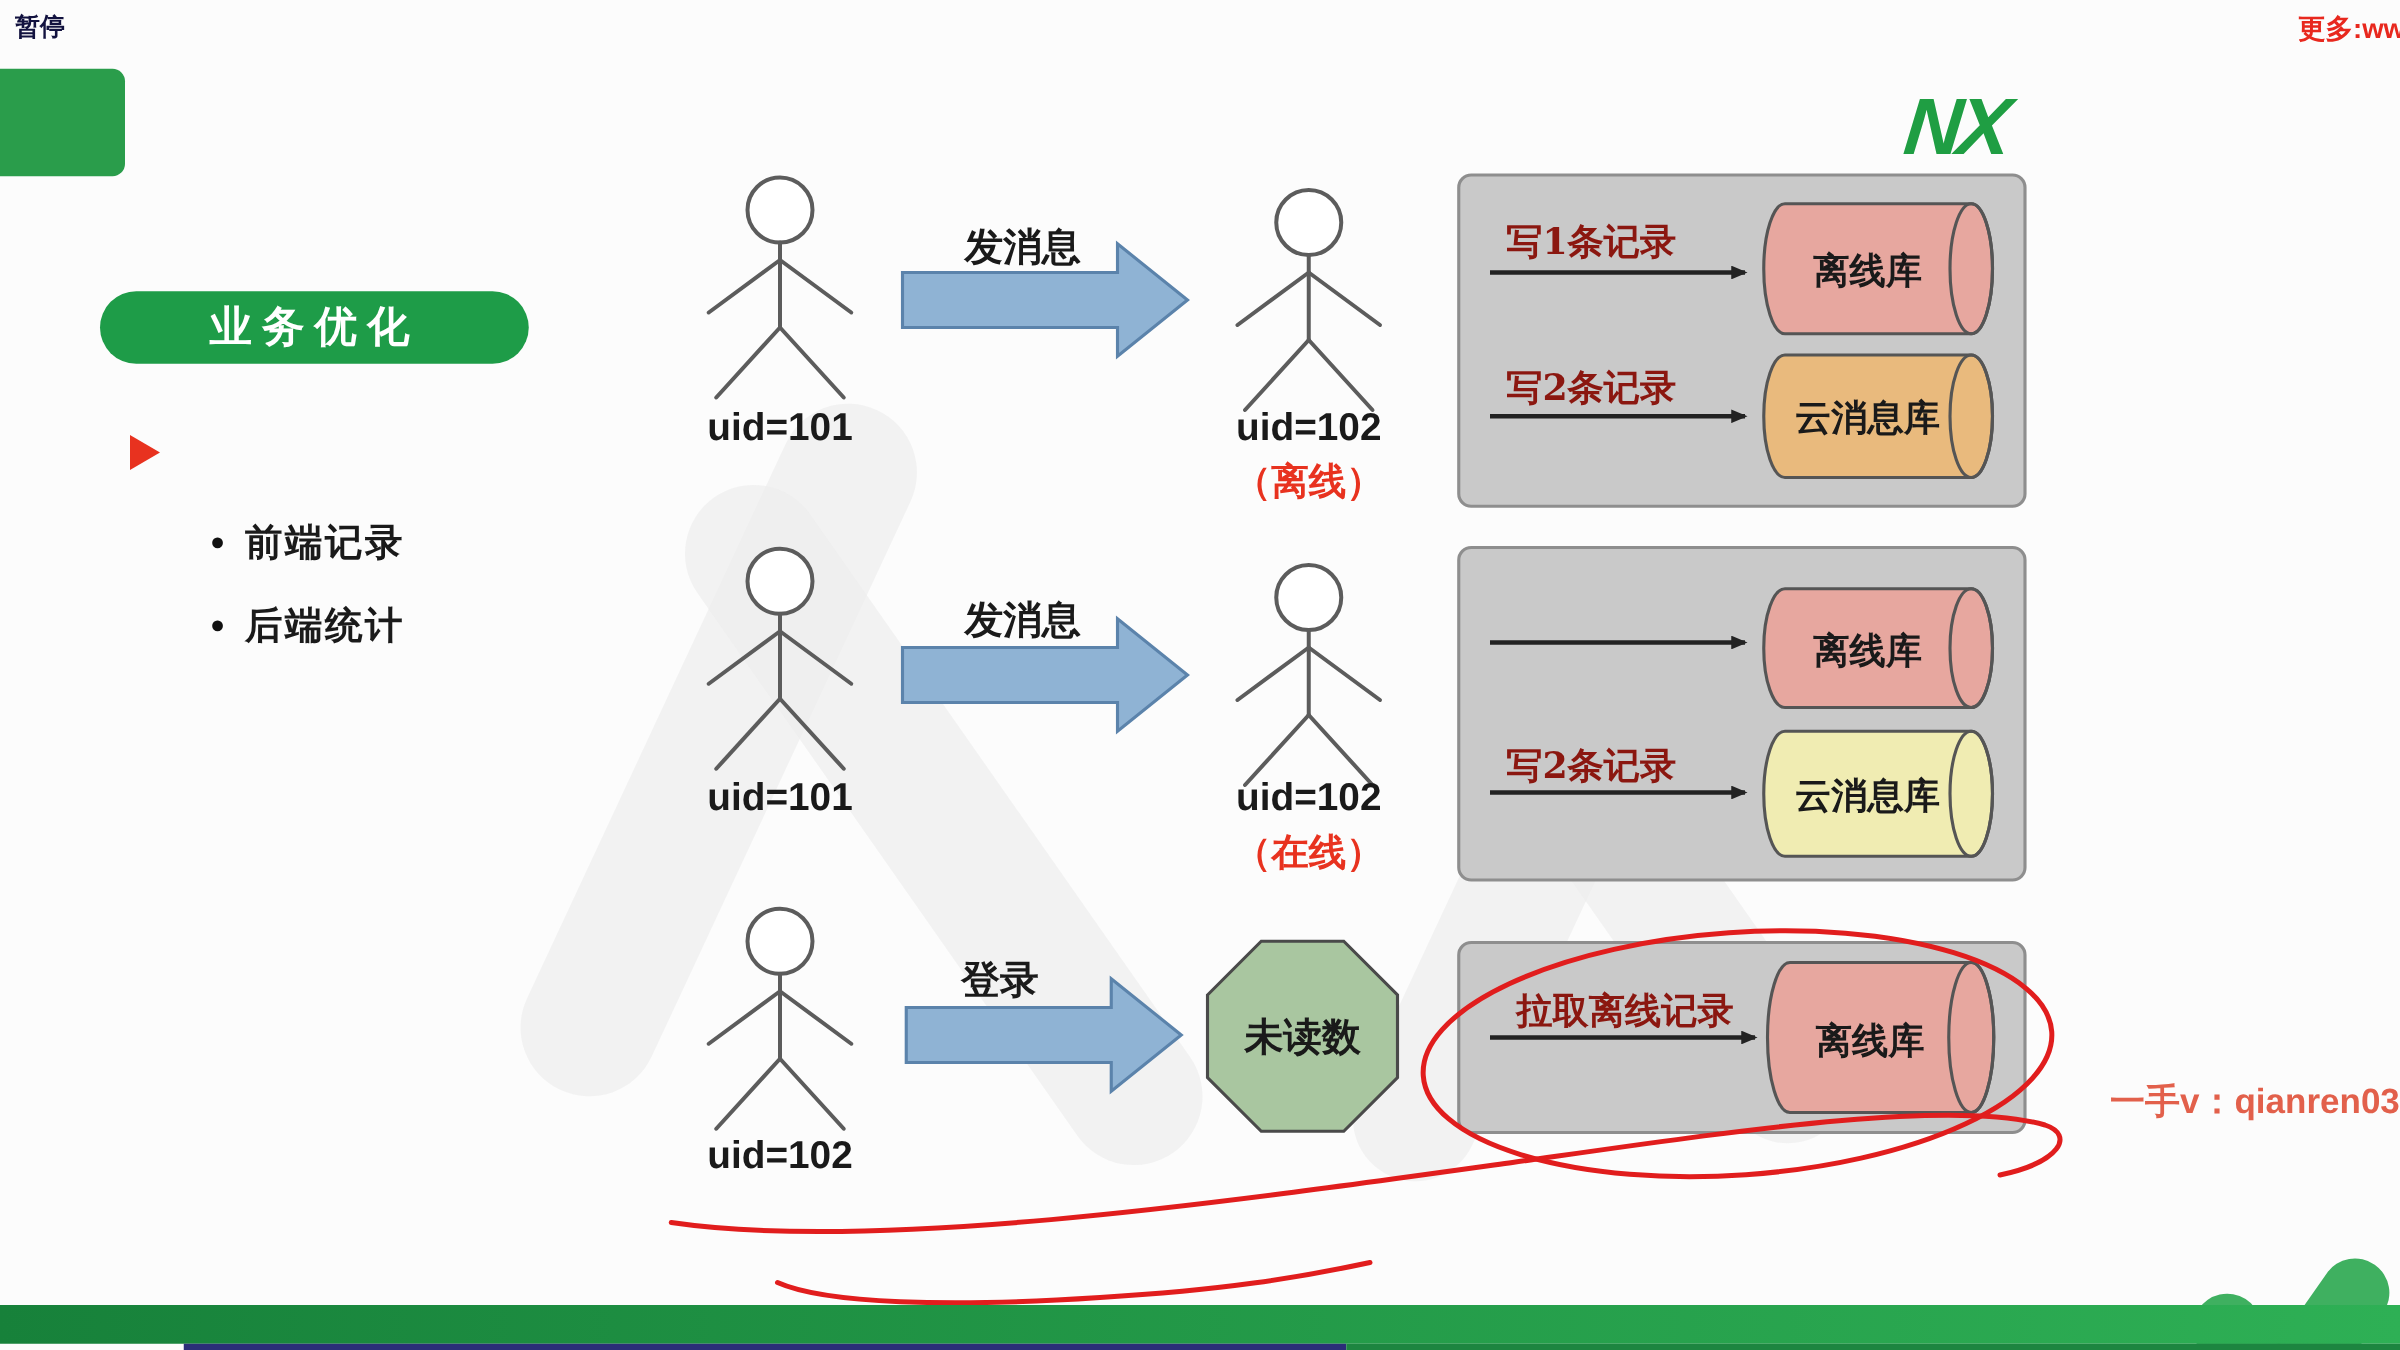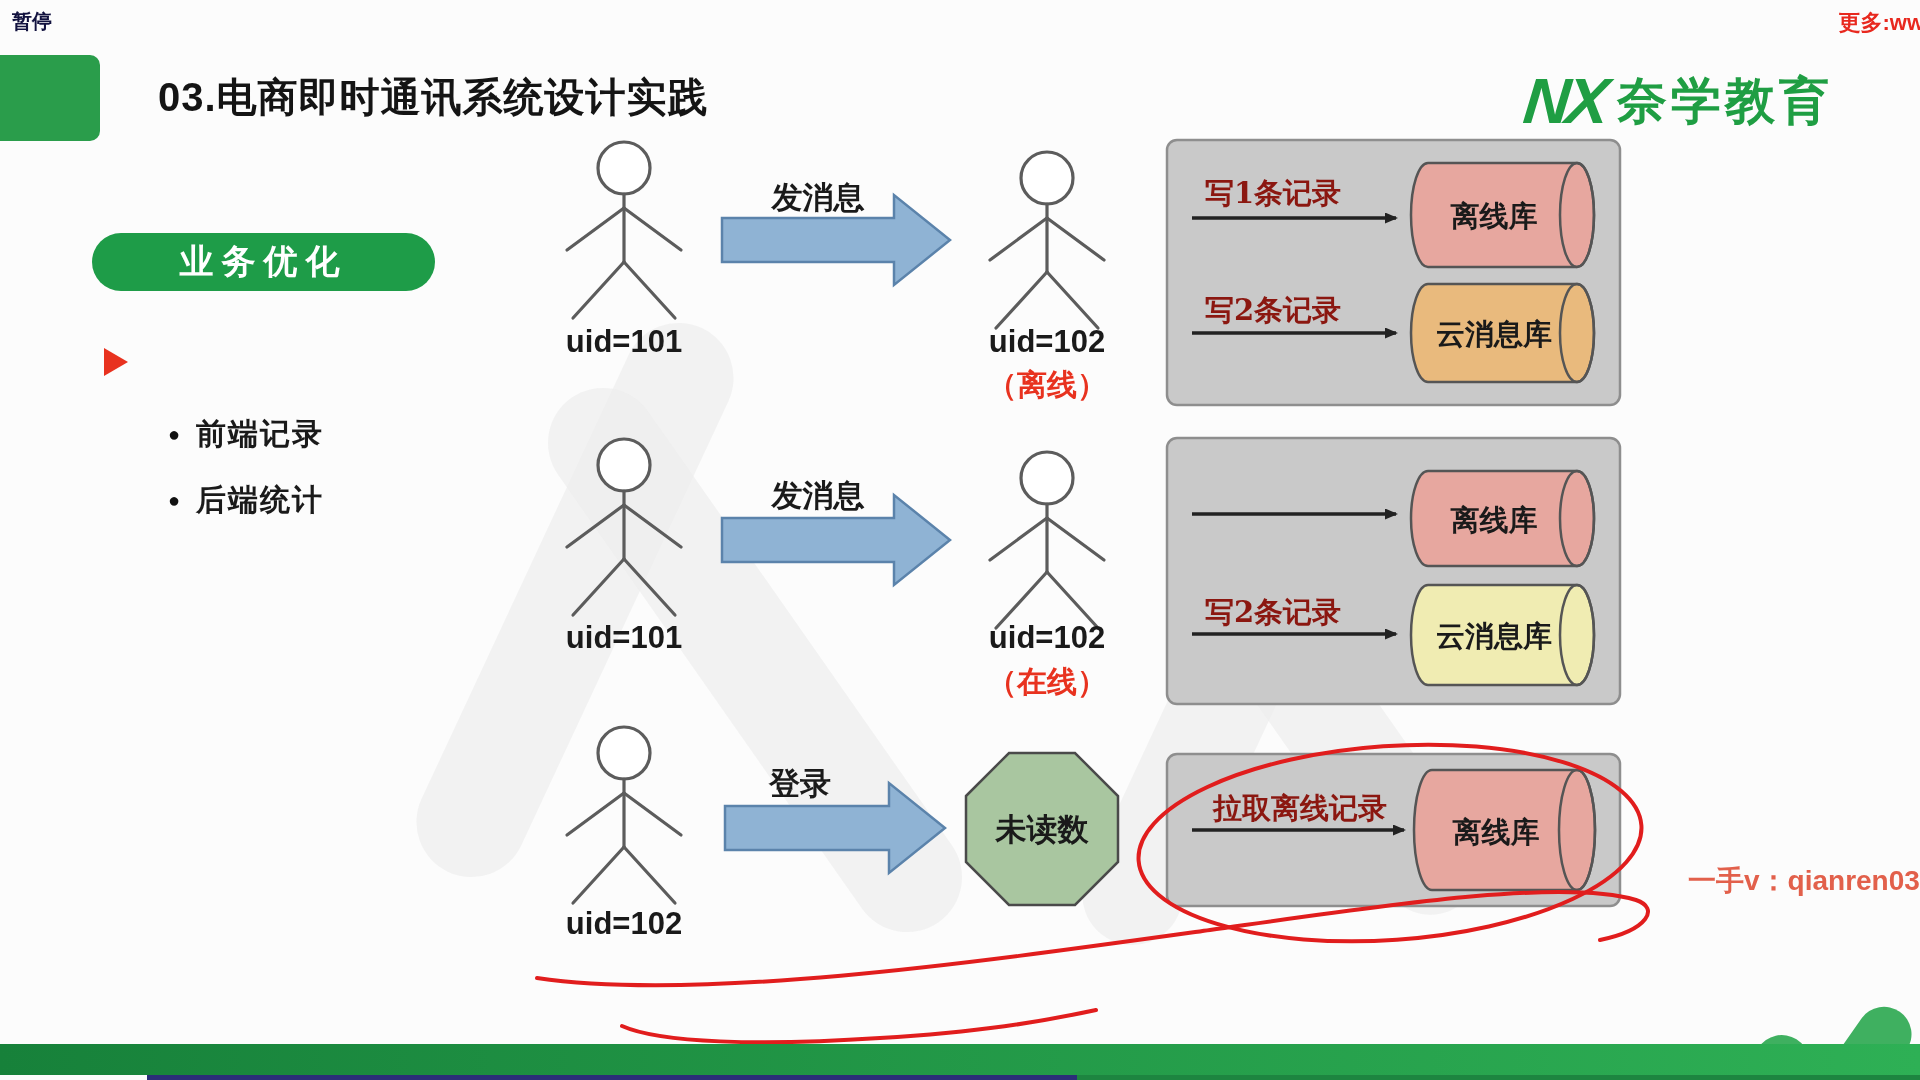--- a/index.html
+++ b/index.html
@@ -9,21 +9,21 @@
   
   .wm{position:absolute;background:#ececec;opacity:.65;border-radius:60px;z-index:1;}
   .wm-green{position:absolute;background:#2aa74f;opacity:.9;border-radius:30px;z-index:1;}
   
   .green-bar{left:0;top:55px;width:100px;height:86px;background:#2a9d4b;border-radius:0 10px 10px 0;z-index:3;}
   .title{left:158px;top:70px;font-size:40px;font-weight:800;color:#141414;letter-spacing:1px;z-index:3;}
   .logo-wrap{left:1524px;top:64px;display:flex;align-items:center;gap:12px;z-index:3;}
   .logo-mark{font-size:64px;font-weight:900;font-style:italic;color:#1f9e43;letter-spacing:-4px;transform:skewX(-6deg);}
   .brand{font-size:50px;font-weight:900;color:#1f9e43;letter-spacing:4px;}
   
-  .badge{left:92px;top:233px;width:343px;height:58px;background:#1e9c48;border-radius:30px;display:flex;align-items:center;justify-content:center;color:#fff;font-size:34px;font-weight:800;letter-spacing:8px;z-index:3;}
+  .badge{left:80px;top:233px;width:343px;height:58px;background:#1e9c48;border-radius:30px;display:flex;align-items:center;justify-content:center;color:#fff;font-size:34px;font-weight:800;letter-spacing:8px;z-index:3;}
   .topic-line{left:104px;top:348px;display:flex;align-items:center;gap:14px;z-index:3;}
   .tri{width:0;height:0;border-left:24px solid #e8321f;border-top:14px solid transparent;border-bottom:14px solid transparent;}
   .topic-text{font-size:34px;font-weight:800;color:#e8321f;letter-spacing:2px;}
   .bullet-item{display:flex;align-items:center;gap:16px;z-index:3;}
   .dot{font-size:20px;color:#111;}
   .bullet-label{font-size:30px;font-weight:700;color:#1a1a1a;letter-spacing:2px;text-align:center;}
   
   svg text{font-family:"Liberation Sans",sans-serif;}
   .uid{font-size:31px;font-weight:700;fill:#1a1a1a;text-anchor:middle;}
   .hand{font-size:31px;font-weight:600;fill:#1a1a1a;text-anchor:middle;font-family:"DejaVu Serif",serif;}
@@ -50,24 +50,22 @@
   <div class="wm" style="left:700px;top:340px;width:110px;height:640px;transform:rotate(-35deg);"></div>
   <div class="wm" style="left:1150px;top:540px;width:100px;height:420px;transform:rotate(25deg);"></div>
   <div class="wm" style="left:1300px;top:560px;width:100px;height:380px;transform:rotate(-35deg);"></div>
   <div class="wm-green" style="left:1835px;top:1000px;width:55px;height:130px;transform:rotate(35deg);"></div>
   <div class="wm-green" style="left:1770px;top:1030px;width:55px;height:110px;transform:rotate(-35deg);"></div>
 
   <div class="abs pause">暂停</div>
   <div class="abs more-tr">更多:ww</div>
 
   <div class="abs green-bar"></div>
-  <div class="abs title">03.电商即时通讯系统设计实践</div>
   <div class="abs logo-wrap">
     <span class="logo-mark">NX</span>
-    <span class="brand">奈学教育</span>
   </div>
 
   <div class="abs badge">业务优化</div>
   <div class="abs topic-line">
     <span class="tri"></span>
   </div>
   <div class="abs bullet-item" style="left:168px;top:414px;">
     <span class="dot">●</span>
     <span class="bullet-label">前端记录</span>
   </div>

